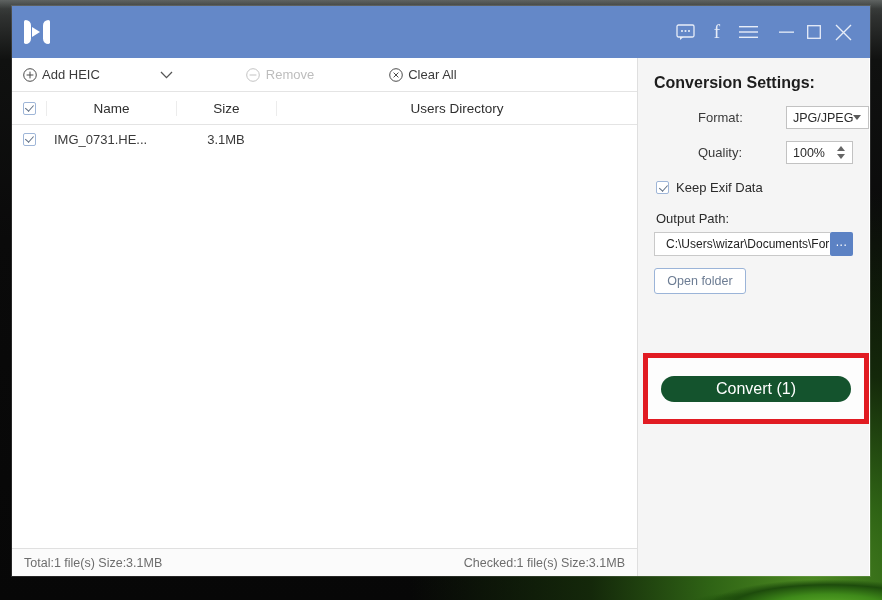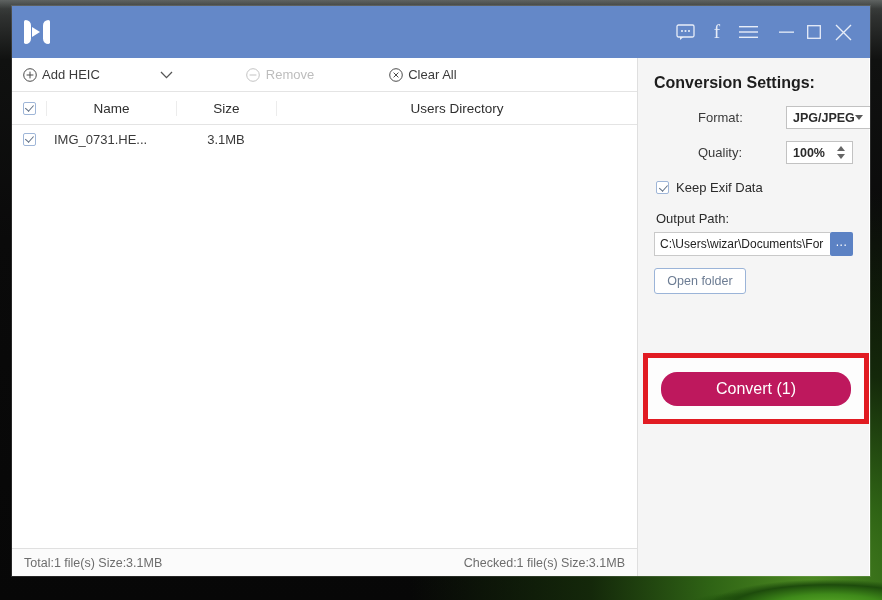--- a/index.html
+++ b/index.html
@@ -285,21 +285,20 @@
     flex: 1 1 auto;
     height: 23px;
     background: #ffffff;
     border: 1px solid #c2c2c2;
     box-sizing: border-box;
     display: flex;
     align-items: center;
     padding: 0 4px 0 6px;
     font-size: 12.5px;
     color: #2b2b2b;
-    font-weight: bold;
   }
   .control .val {
     flex: 1 1 auto;
     white-space: nowrap;
     overflow: hidden;
   }
   .caret-dn {
     width: 0; height: 0;
     border-left: 4.5px solid transparent;
     border-right: 4.5px solid transparent;
@@ -343,21 +342,21 @@
     height: 24px;
   }
   #output-input {
     flex: 1 1 auto;
     background: #ffffff;
     border: 1px solid #c9c9c9;
     border-right: none;
     box-sizing: border-box;
     display: flex;
     align-items: center;
-    padding-left: 5px;
+    padding-left: 11px;
     font-size: 12px;
     color: #222;
     white-space: nowrap;
     overflow: hidden;
   }
   #browse-button {
     width: 23px;
     flex: 0 0 auto;
     background: #5c82c4;
     color: #ffffff;
@@ -395,22 +394,22 @@
     height: 71px;
     border: 5px solid #e11b22;
     box-sizing: border-box;
     background: #fdfdfd;
     display: flex;
     align-items: center;
     justify-content: center;
   }
   #convert-button {
     width: 190px;
-    height: 34px;
-    background: #be185d;
+    height: 26px;
+    background: #14532d;
     border-radius: 16px;
     color: #ffffff;
     font-size: 16px;
     display: flex;
     align-items: center;
     justify-content: center;
   }
 </style>
 </head>
 <body>

